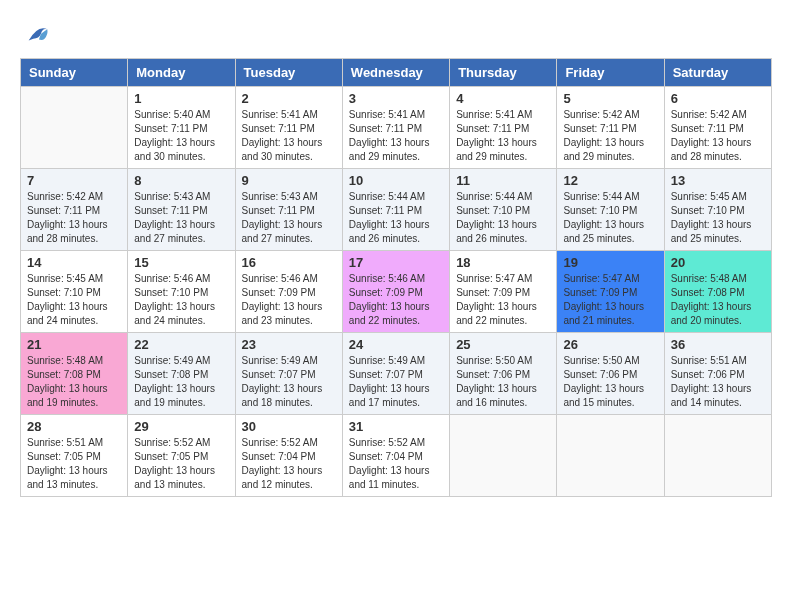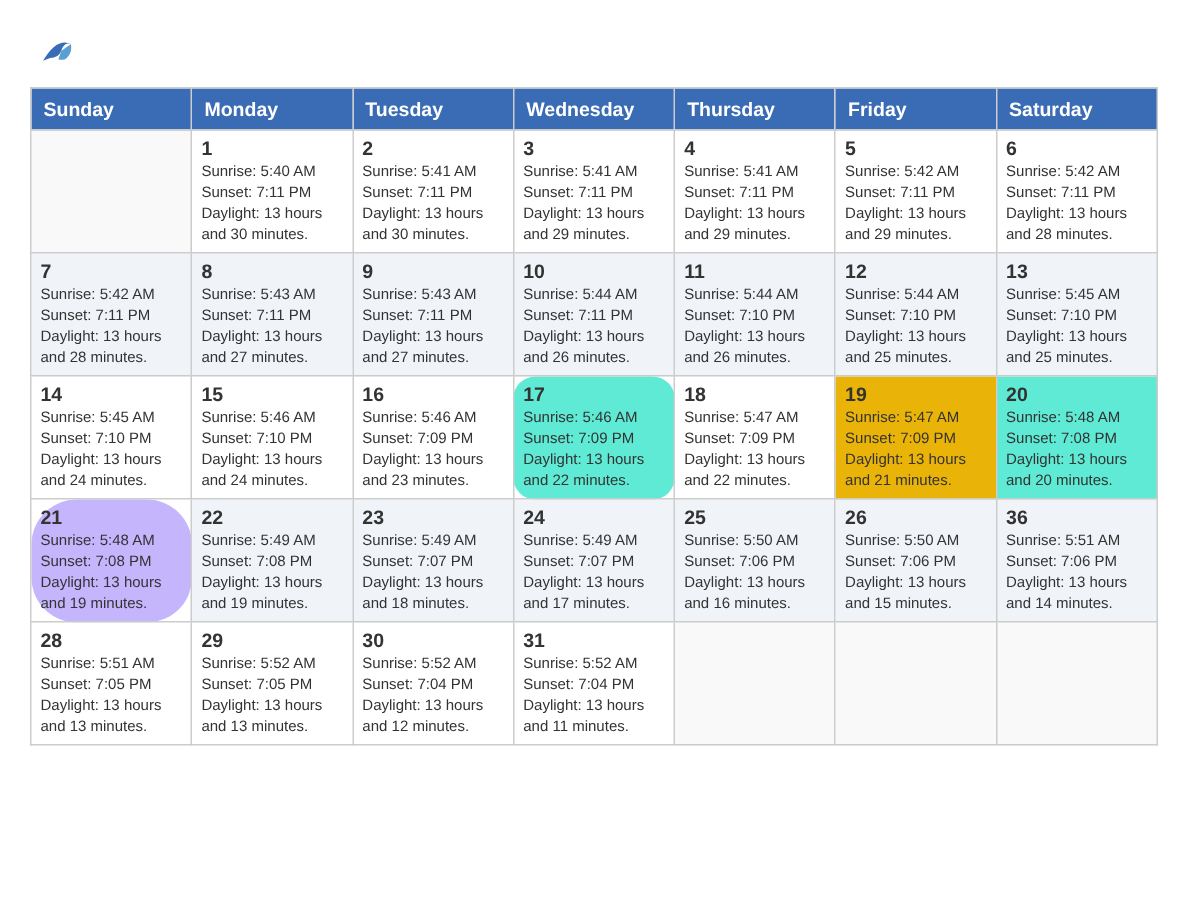--- a/index.html
+++ b/index.html
@@ -186,39 +186,39 @@
           <div class="day-info">Sunrise: 5:45 AM<br>Sunset: 7:10 PM<br>Daylight: 13 hours and 24 minutes.</div>
         </td>
         <td style="background: rgb(255, 255, 255);">
           <span class="day-number">15</span>
           <div class="day-info">Sunrise: 5:46 AM<br>Sunset: 7:10 PM<br>Daylight: 13 hours and 24 minutes.</div>
         </td>
         <td style="background: rgb(255, 255, 255); margin-left: 36px;">
           <span class="day-number">16</span>
           <div class="day-info">Sunrise: 5:46 AM<br>Sunset: 7:09 PM<br>Daylight: 13 hours and 23 minutes.</div>
         </td>
-        <td style="background: #5eead4; border-radius: 15px;">
+        <td style="background: #f0abfc;">
           <span class="day-number">17</span>
           <div class="day-info">Sunrise: 5:46 AM<br>Sunset: 7:09 PM<br>Daylight: 13 hours and 22 minutes.</div>
         </td>
         <td style="background: rgb(255, 255, 255);">
           <span class="day-number">18</span>
           <div class="day-info">Sunrise: 5:47 AM<br>Sunset: 7:09 PM<br>Daylight: 13 hours and 22 minutes.</div>
         </td>
-        <td style="background: #eab308;">
+        <td style="background: #3b82f6;">
           <span class="day-number">19</span>
           <div class="day-info">Sunrise: 5:47 AM<br>Sunset: 7:09 PM<br>Daylight: 13 hours and 21 minutes.</div>
         </td>
         <td style="background: #5eead4;">
           <span class="day-number">20</span>
           <div class="day-info">Sunrise: 5:48 AM<br>Sunset: 7:08 PM<br>Daylight: 13 hours and 20 minutes.</div>
         </td>
       </tr>
       <tr>
-        <td style="background: #c4b5fd; border-radius: 30px;">
+        <td style="background: #f9a8d4;">
           <span class="day-number">21</span>
           <div class="day-info">Sunrise: 5:48 AM<br>Sunset: 7:08 PM<br>Daylight: 13 hours and 19 minutes.</div>
         </td>
         <td style="background: rgb(240, 244, 249); margin-top: 32px;">
           <span class="day-number">22</span>
           <div class="day-info">Sunrise: 5:49 AM<br>Sunset: 7:08 PM<br>Daylight: 13 hours and 19 minutes.</div>
         </td>
         <td style="background: rgb(240, 244, 249);">
           <span class="day-number">23</span>
           <div class="day-info">Sunrise: 5:49 AM<br>Sunset: 7:07 PM<br>Daylight: 13 hours and 18 minutes.</div>

